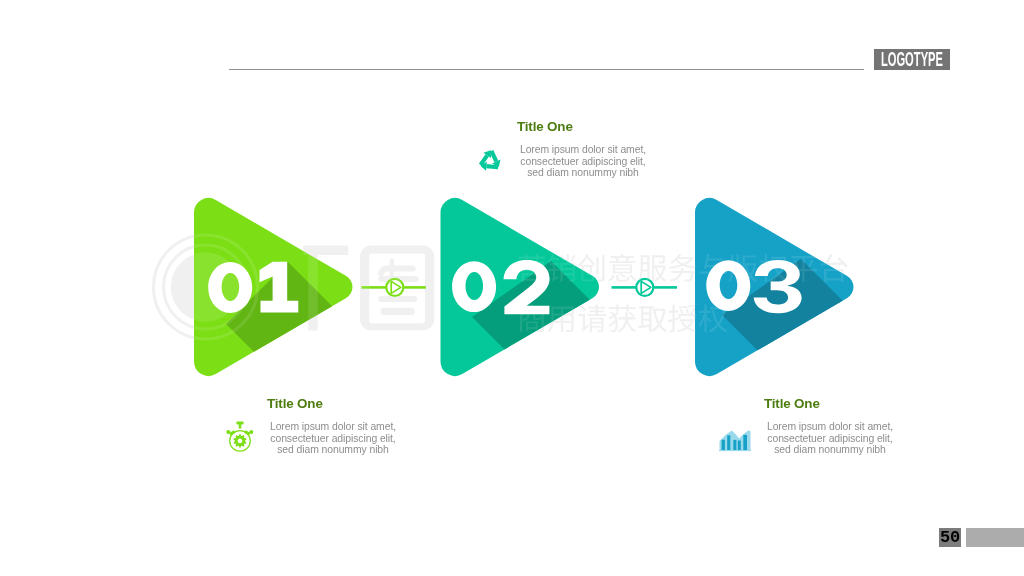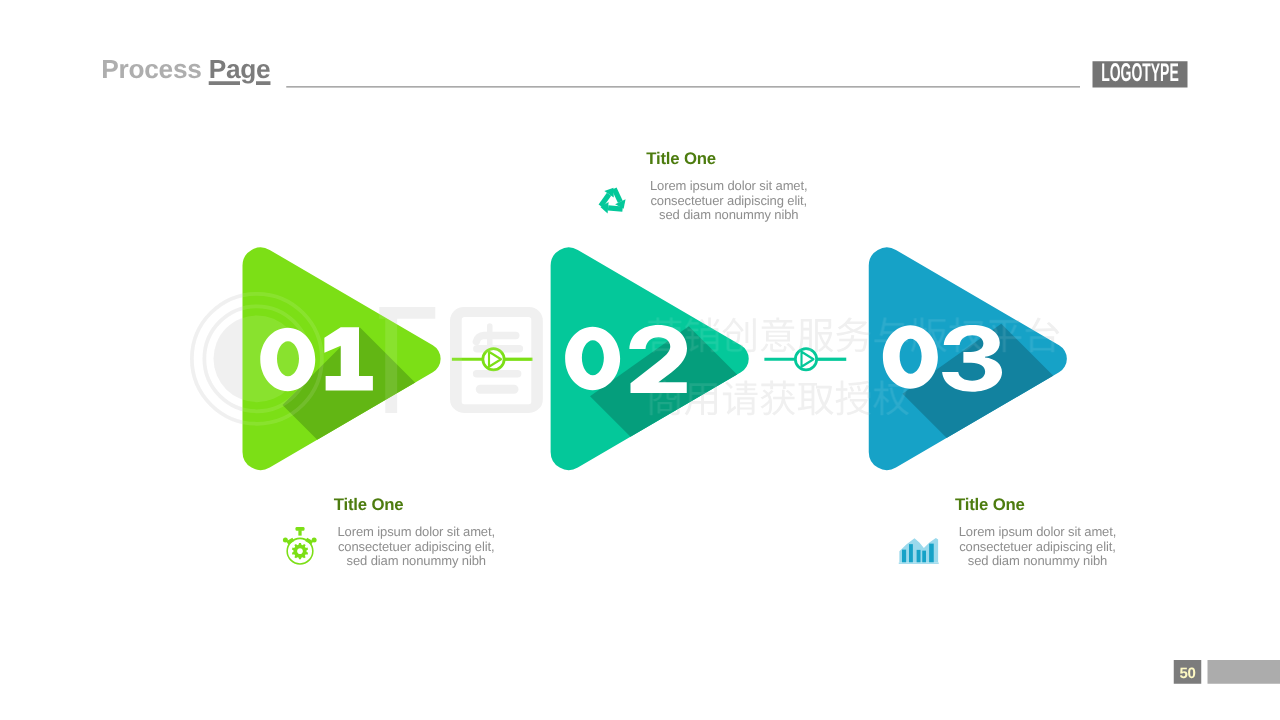--- a/index.html
+++ b/index.html
@@ -14,39 +14,38 @@
   .hdr-title .bold{color:#7c7c7c;text-decoration:underline;text-decoration-thickness:2.6px;text-underline-offset:3.4px;text-decoration-skip-ink:auto;}
   .hdr-rule{position:absolute;left:229px;top:68.5px;width:635px;height:1.2px;background:#8f8f8f;}
   .logo-box{position:absolute;left:873.7px;top:48.9px;width:76px;height:21.3px;background:#747474;
             display:flex;align-items:center;justify-content:center;}
   .logo-box span{color:#fff;font-size:20.5px;font-weight:bold;letter-spacing:0px;line-height:1;
                  transform:scaleX(0.545);transform-origin:center;white-space:nowrap;}
 
   
   .pg-box{position:absolute;left:938.7px;top:528.3px;width:22.5px;height:18.8px;background:#7c7c7c;
           display:flex;align-items:center;justify-content:center;}
-  .pg-box span{color:#fef9c3;font-size:12px;font-weight:bold;line-height:1;letter-spacing:-0.3px;}
+  .pg-box span{color:#000000;font-size:17px;font-weight:bold;line-height:1;letter-spacing:-0.3px;font-family:Liberation Mono, monospace;}
   .pg-bar{position:absolute;left:966.3px;top:527.8px;width:58px;height:18.8px;background:#acacac;}
 
   
   .tb{position:absolute;}
   .tb .t{position:absolute;left:0;top:0;font-size:13.4px;font-weight:bold;color:#4d7c0f;
          letter-spacing:-0.15px;white-space:nowrap;line-height:1;}
   .tb .p{position:absolute;left:0;top:24px;font-size:10.4px;color:#8e8e8e;line-height:11.5px;
          width:132px;letter-spacing:-0.08px;text-align:center;}
   .tb .ic{position:absolute;left:-45px;top:23px;width:36px;height:36px;}
 
   svg.shape{position:absolute;left:0;top:0;overflow:visible;}
 </style>
 </head>
 <body>
 
 <div id="slide">
 
-  <div class="hdr-title"><span class="light">Process</span> <span class="bold">Page</span></div>
   <div class="hdr-rule"></div>
   <div class="logo-box">
       <span>LOGOTYPE</span>
     </div>
 
   <svg class="shape" width="1024" height="576" viewBox="0 0 1024 576">
     <g fill="#efefef">
       <circle cx="205.5" cy="287" r="34.7"></circle>
       <circle cx="205.5" cy="287" r="42" fill="none" stroke="#efefef" stroke-width="3"></circle>
       <circle cx="205.5" cy="287" r="52" fill="none" stroke="#efefef" stroke-width="3"></circle>

